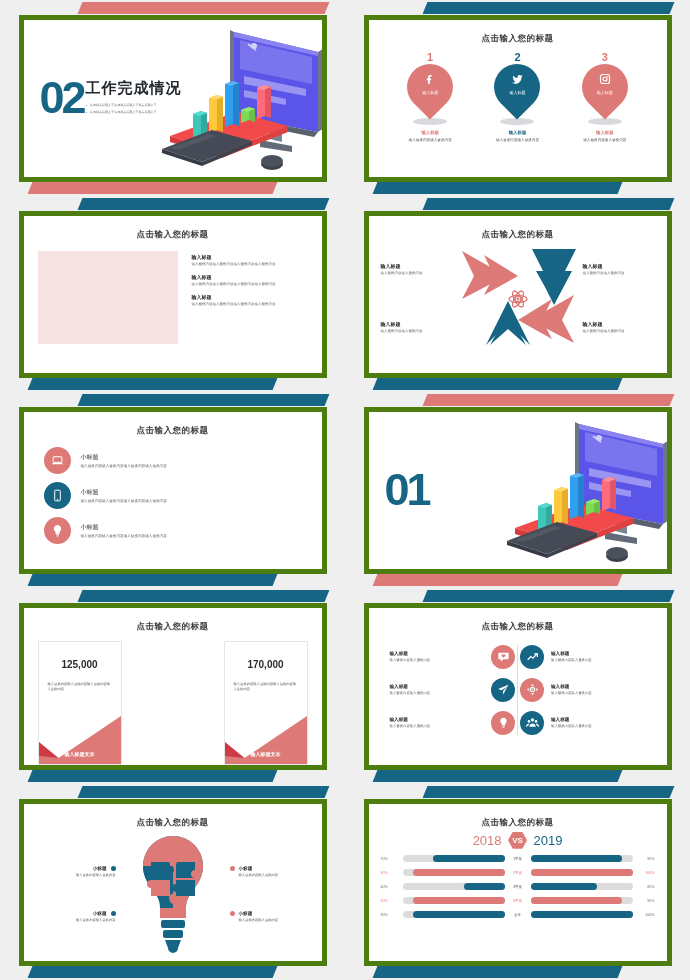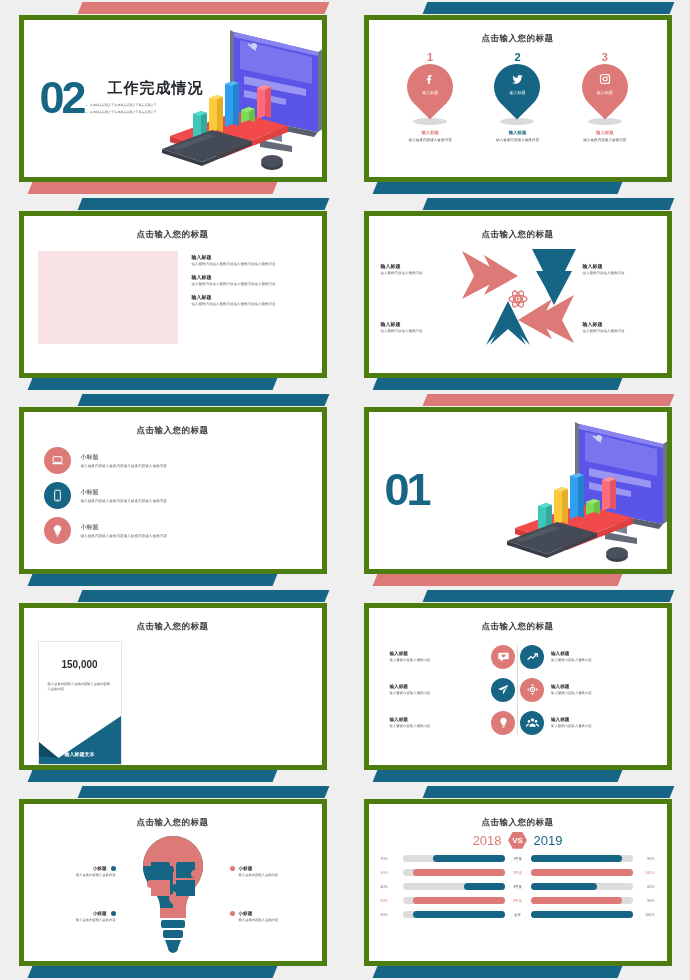--- a/index.html
+++ b/index.html
@@ -28,21 +28,21 @@
 
   .title { text-align: center; font-size: 8.5px; font-weight: bold; color: #3b3b3b;
            letter-spacing: .5px; margin-top: 13px; }
 
   
   .sec { display: flex; align-items: center; height: 100%; padding-left: 16px; }
   .secnum { font-size: 45px; font-weight: bold; color: #176585; line-height: .85;
             letter-spacing: -3px; }
   .secwrap { display: flex; align-items: flex-start; }
   .sectxt { margin-left: 2px; margin-bottom: 2px; }
-  .sechead { font-size: 15px; font-weight: bold; color: #23282d; letter-spacing: 1px; margin-left: 22px; }
+  .sechead { font-size: 15px; font-weight: bold; color: #23282d; letter-spacing: 1px; }
   .secbul { margin-top: 4px; }
   .secbul div { font-size: 3.2px; color: #6b6b6b; line-height: 1.9; white-space: nowrap;
                 transform: scale(.95); transform-origin: left; }
   .secbul div::before { content: "▪"; color: #176585; margin-right: 3px; font-size: 3px; }
 
   
   .illus { position: absolute; right: -4px; top: 4px; width: 170px; height: 160px; }
 
   
   .pins { display: flex; justify-content: space-around; margin-top: 6px; padding: 0 18px; }
@@ -474,25 +474,34 @@
     <div class="band top">
         <i class="blue"></i>
       </div>
     <div class="band bot">
         <i class="blue"></i>
       </div>
     <div class="slide">
       <div class="title">点击输入您的标题</div>
       <div class="cards">
         <div class="card">
-          <div class="cnum">150,000</div>
+          <div class="cnum">125,000</div>
           <div class="cdesc">输入替换内容输入替换内容输入替换内容输入替换内容</div>
           <svg class="cwave" viewBox="0 0 84 56" preserveAspectRatio="none">
-            <path d="M0 40 L20 50 L84 8 L84 56 L0 56 Z" fill="#176585"></path>
-            <path d="M0 34 L20 50 L0 48 Z" fill="#0f4a63"></path>
+            <path d="M0 40 L20 50 L84 8 L84 56 L0 56 Z" fill="#dd7a77"></path>
+            <path d="M0 34 L20 50 L0 48 Z" fill="#cf3b44"></path>
+          </svg>
+          <div class="clbl">输入标题文本</div>
+        </div>
+        <div class="card">
+          <div class="cnum">170,000</div>
+          <div class="cdesc">输入替换内容输入替换内容输入替换内容输入替换内容</div>
+          <svg class="cwave" viewBox="0 0 84 56" preserveAspectRatio="none">
+            <path d="M0 40 L20 50 L84 8 L84 56 L0 56 Z" fill="#dd7a77"></path>
+            <path d="M0 34 L20 50 L0 48 Z" fill="#cf3b44"></path>
           </svg>
           <div class="clbl">输入标题文本</div>
         </div>
       </div>
     </div>
   </div>
 
   <div class="cell">
     <div class="band top">
         <i class="blue"></i>

